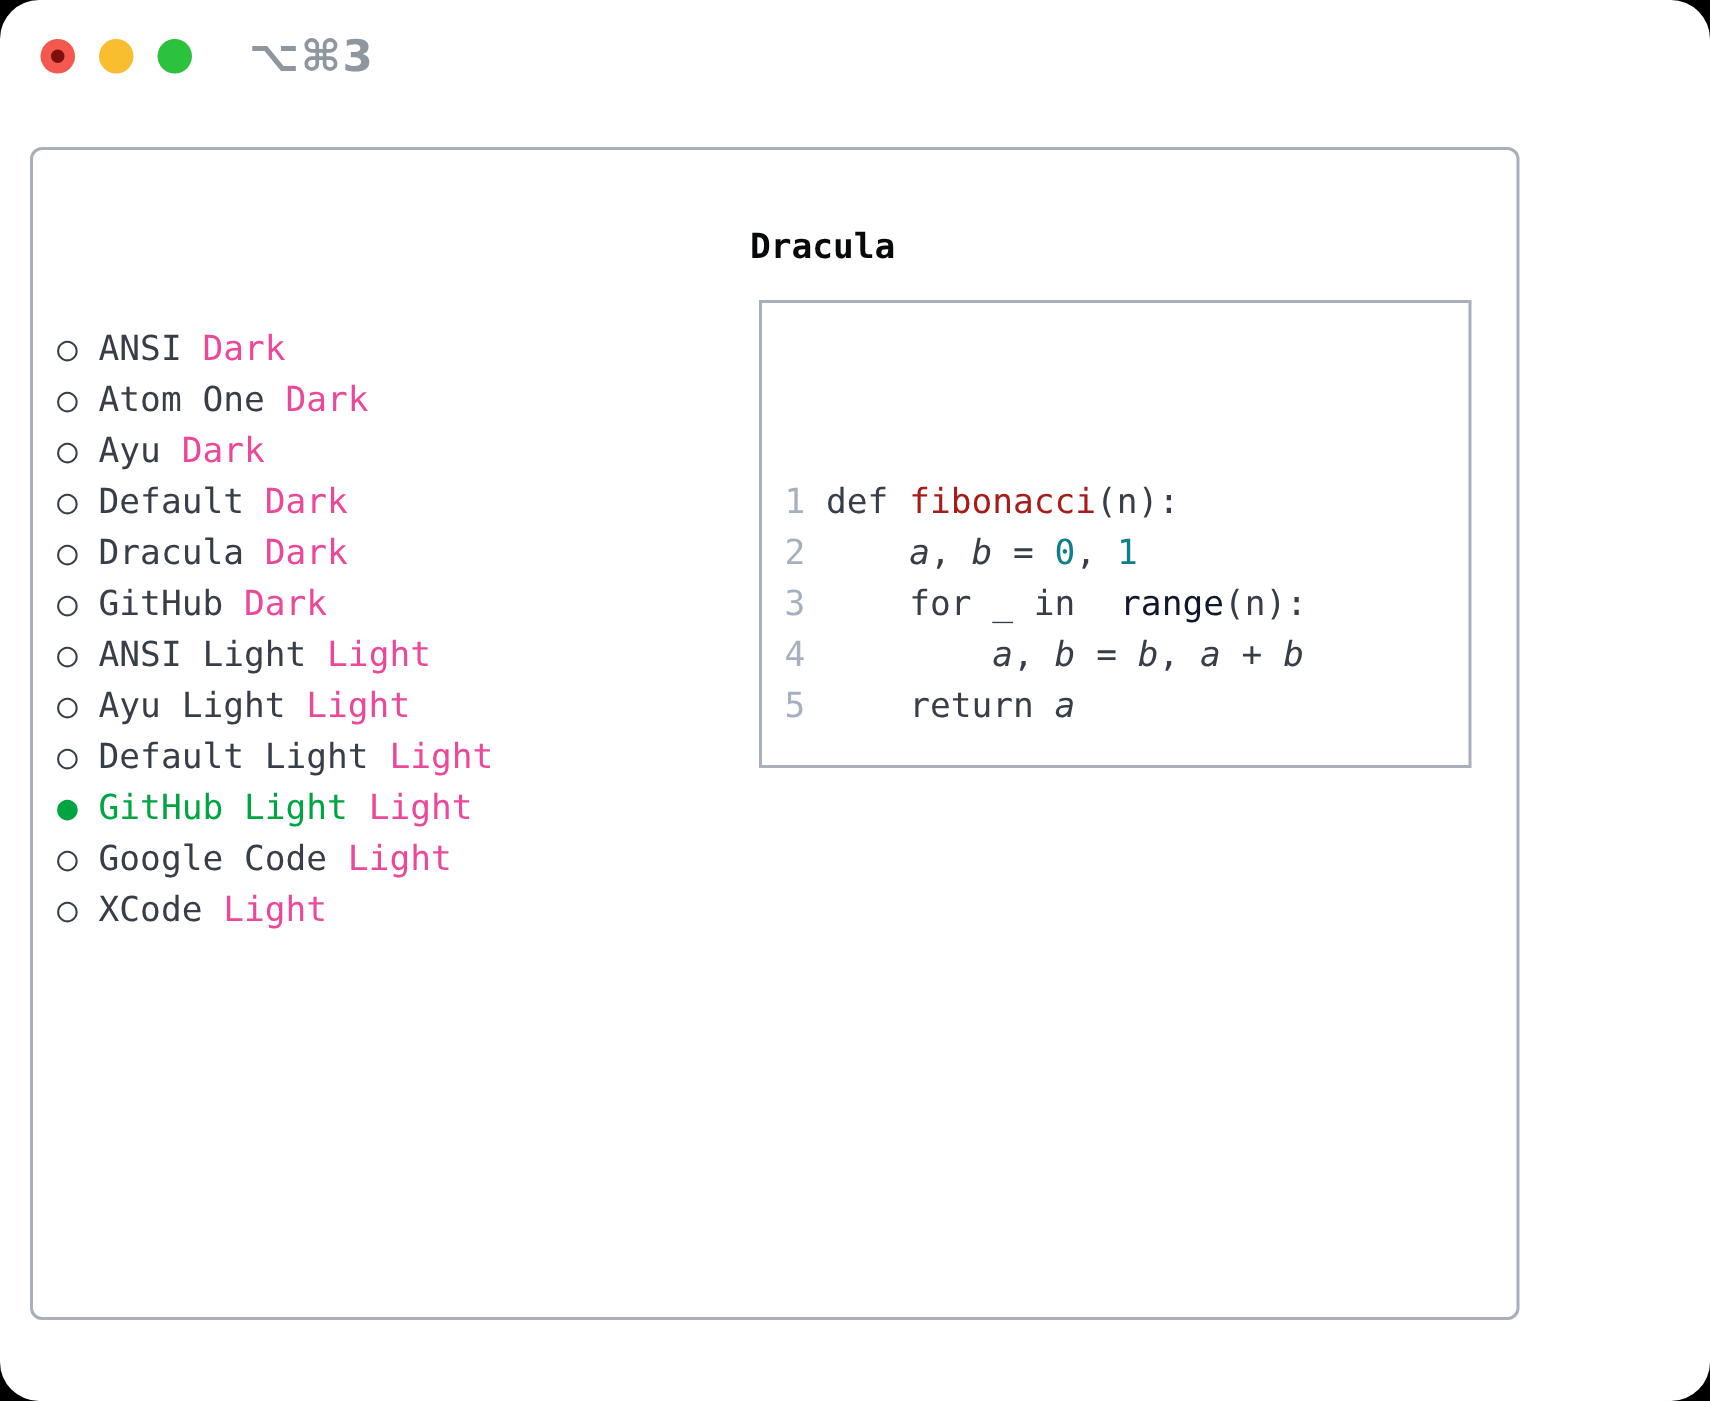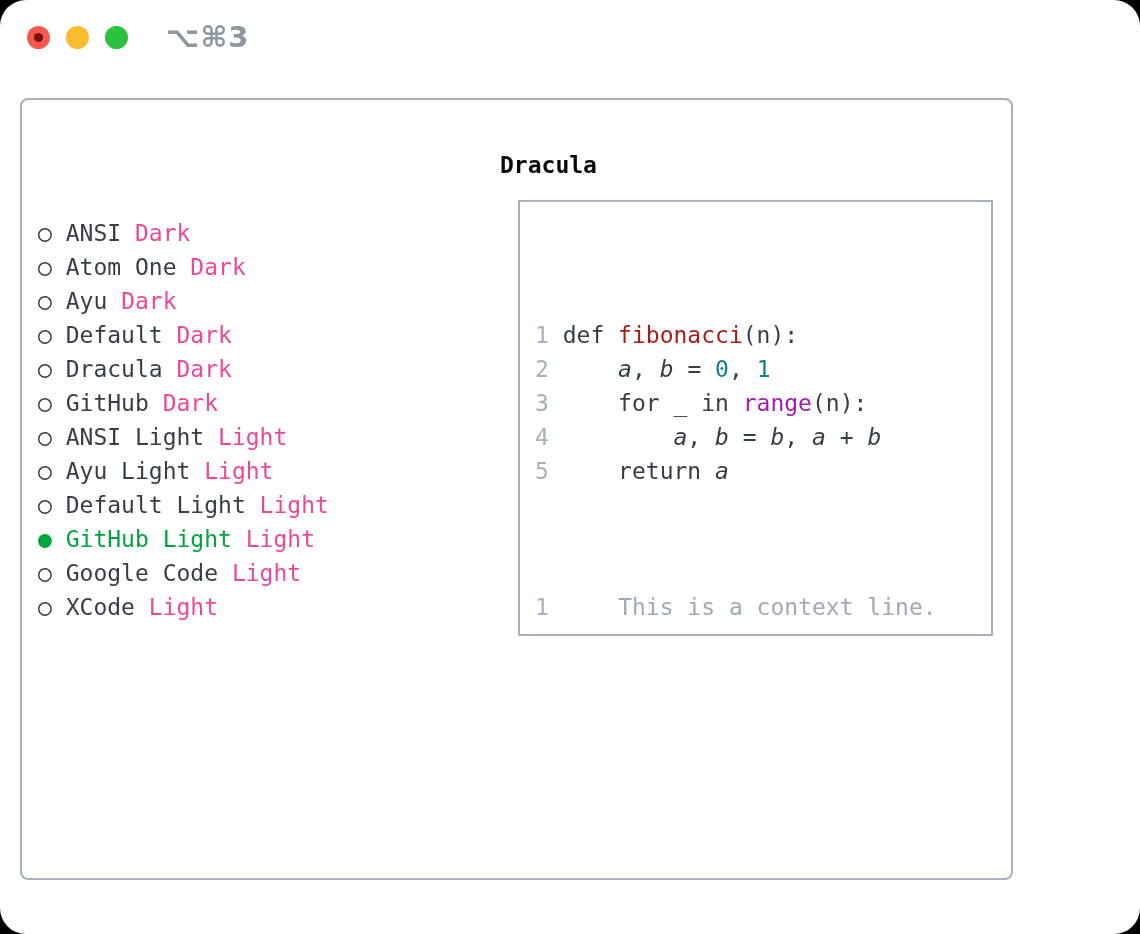--- a/index.html
+++ b/index.html
@@ -34,30 +34,30 @@
   .left-col{position:absolute;left:16px;top:48px;}
   .apply-block{margin-top:34px;}
   .t-dark{color:#373e48;}
   .t-black{color:#07090b;}
   .t-bold{font-weight:bold;}
   .t-muted{color:#ec4899;margin-top:48px;}
   .t-green{color:#00a440;}
   
   .preview-title{position:absolute;left:478px;top:48px;color:#07090b;font-weight:bold;}
   .preview-box{
-    position:absolute;left:496px;top:100px;width:475px;height:436px;
+    position:absolute;left:484px;top:100px;width:475px;height:312px;
     border:2px solid #a9b0bb;box-sizing:border-box;background:#fff;
     padding:48px 0 0 15px;overflow:hidden;
   }
   .diff-block{margin-top:34px;}
   .lnum{color:#a6b1bf;}
   .tok-plain,.tok-kw{color:#373e48;}
   .tok-fn{color:#a51c18;}
   .tok-num{color:#0e7f8a;}
-  .tok-builtin{color:#a21caf;}
+  .tok-builtin{color:#0f172a;margin-left:16px;}
   .tok-var{color:#373e48;font-style:italic;}
   .d-context{color:#a0aab6;}
 </style>
 </head>
 <body>
 
 <div class="window">
 
   <div class="traffic-lights">
     <div class="tl tl-close">

